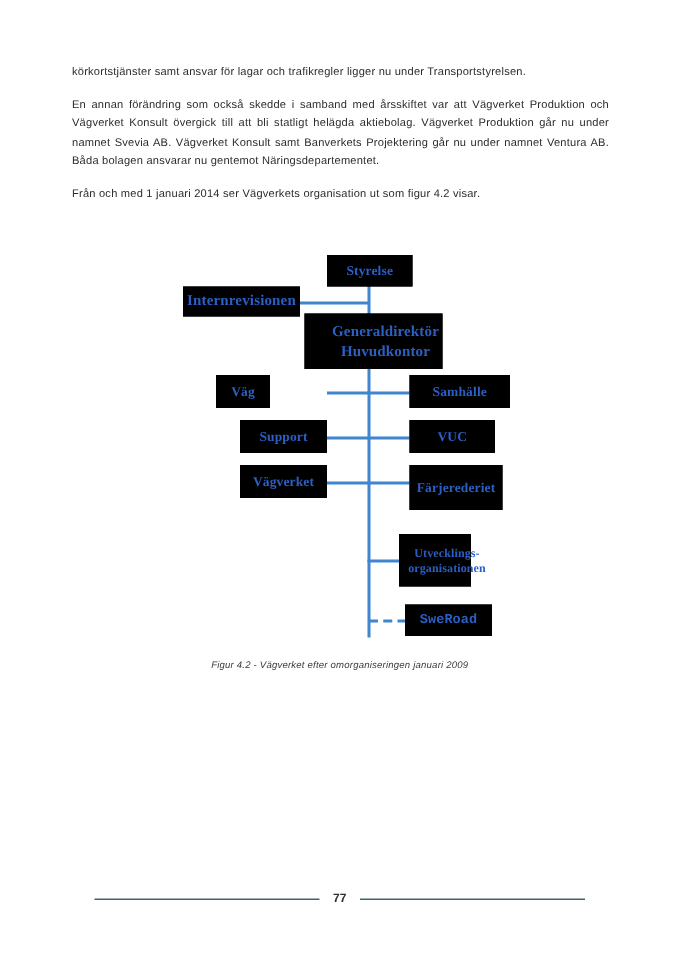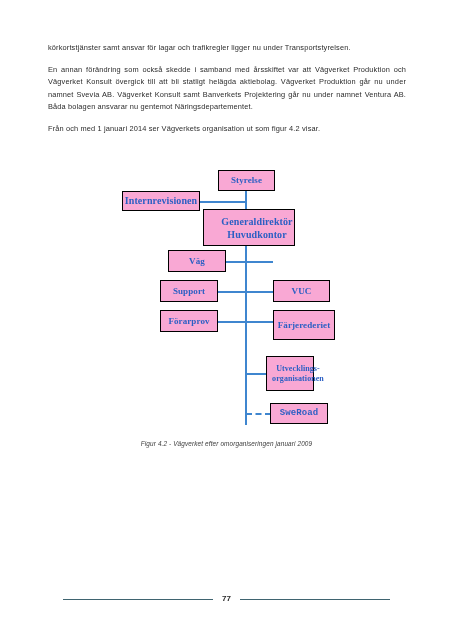--- a/index.html
+++ b/index.html
@@ -52,21 +52,21 @@
     left: 0;
     top: 0;
     width: 453px;
     height: 275px;
   }
 
   .node {
     position: absolute;
     box-sizing: border-box;
     border: 1.6px solid #000000;
-    background: #f9a8d4;
+    background: #000000;
     color: #2b5fc4;
     font-family: "Liberation Serif", serif;
     font-weight: bold;
     font-size: 9px;
     line-height: 10.5px;
     display: flex;
     align-items: center;
     justify-content: center;
     text-align: center;
     z-index: 3;
@@ -167,35 +167,38 @@
 
       <div class="node" style="left:122px; top:31px; width:78px; height:20px; font-size:10px;">
         <span>Internrevisionen</span>
       </div>
 
       <div class="node two-line" style="left:203px; top:49px; width:92px; height:37px; font-size:10px; line-height:13px;">
         <span>Generaldirektör</span>
         <span>Huvudkontor</span>
       </div>
 
-      <div class="node" style="left:168px; top:90px; width:58px; height:22px;">
+      <div class="node" style="left:144px; top:90px; width:36px; height:22px;">
         <span>Väg</span>
       </div>
 
+      <div class="node" style="left:273px; top:90px; width:67px; height:22px;">
+        <span>Samhälle</span>
+      </div>
 
       <div class="node" style="left:160px; top:120px; width:58px; height:22px;">
         <span>Support</span>
       </div>
 
       <div class="node" style="left:273px; top:120px; width:57px; height:22px;">
         <span>VUC</span>
       </div>
 
       <div class="node" style="left:160px; top:150px; width:58px; height:22px;">
-        <span>Förarprov</span>
+        <span>Vägverket</span>
       </div>
 
       <div class="node" style="left:273px; top:150px; width:62px; height:30px;">
         <span>Färjerederiet</span>
       </div>
 
       <div class="node two-line" style="left:266px; top:196px; width:48px; height:35px; font-size:8px; line-height:10px;">
         <span>Utvecklings-</span>
         <span>organisationen</span>
       </div>

